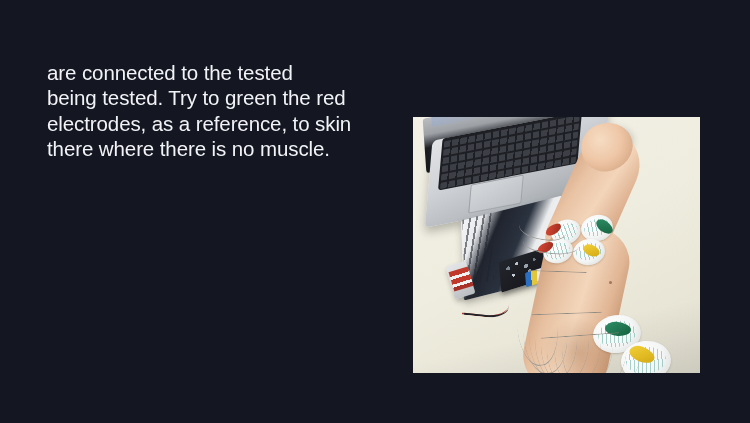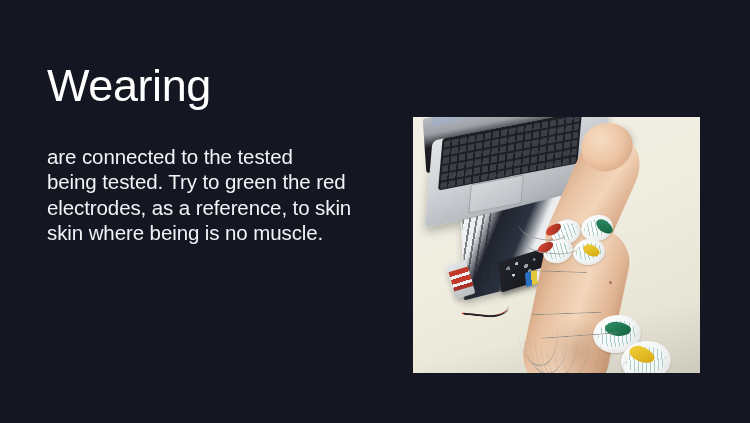--- a/index.html
+++ b/index.html
@@ -300,26 +300,25 @@
     border-radius: 48% 48% 0 0;
     opacity: .9;
   }
 </style>
 </head>
 <body>
 
 <div id="slide" style="background: rgb(20, 23, 34);">
 
   <div id="text-col">
-    <h1 id="slide-title" style="color: rgb(255, 255, 255);">Wearing</h1>
     <p id="body-text" style="color: rgb(242, 243, 246);">
       <span class="ln">are connected to the tested</span>
       <span class="ln">being tested. Try to green the red</span>
       <span class="ln">electrodes, as a reference, to skin</span>
-      <span class="ln">skin where being is no muscle.</span>
+      <span class="ln">there where there is no muscle.</span>
     </p>
   </div>
 
   <div id="photo">
 
     <div class="ph" id="desk"></div>
     <div class="ph" id="desk-shadow-b"></div>
 
     <div class="ph" id="usb-cable"></div>
     <div class="ph" id="usb"></div>

